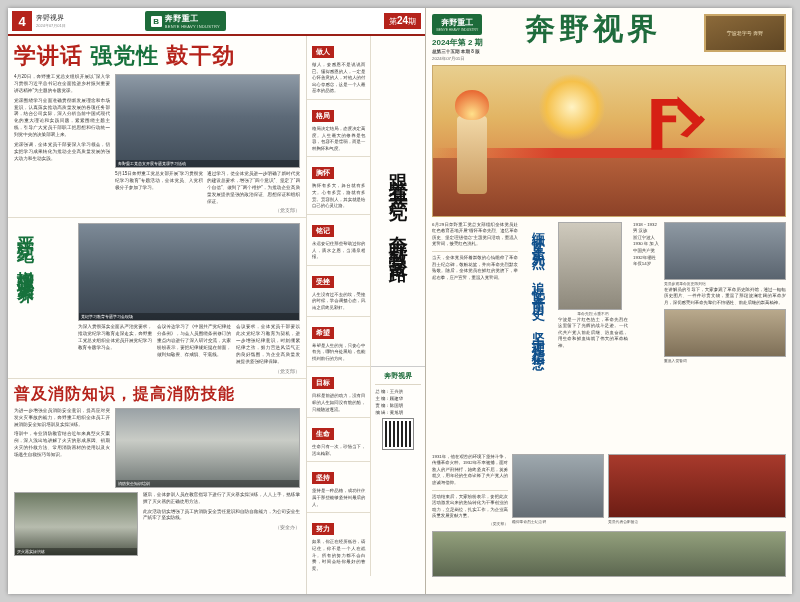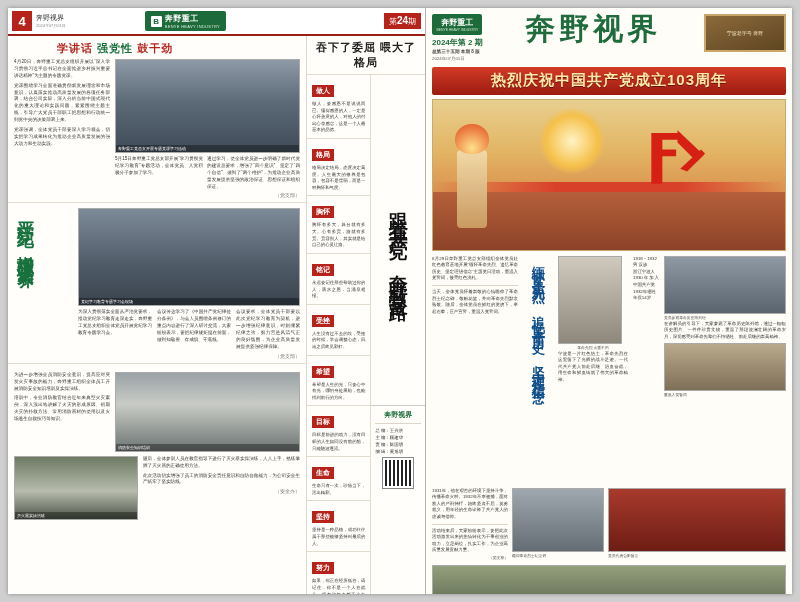--- a/index.html
+++ b/index.html
@@ -34,21 +34,21 @@
 
   .lbody{position:relative;height:560px;}
 
   
   .colsplit{display:flex;height:100%;}
   .lmain{width:300px;border-right:1px solid #ddd8cc;box-sizing:border-box;}
   .lside{width:118px;box-sizing:border-box;}
 
   .art{padding:5px 6px 4px 6px;border-bottom:1px solid #e2dccd;}
   .art-title{color:#b5231b;font-weight:bold;letter-spacing:1px;}
-  .t1{font-size:11px;margin-left:43px;}
+  .t1{font-size:22px;}
   .t2{font-size:15px;color:#17713c;}
   .t3{font-size:16px;color:#b5231b;}
   .byline{font-size:5px;color:#777;text-align:right;margin-top:2px;}
 
   .cols2{display:flex;gap:5px;margin-top:3px;}
   .ctext{font-size:4.6px;line-height:1.5;color:#333;text-align:justify;column-gap:5px;}
   .photo{background:#6d7b86;border:1px solid #aaa;position:relative;overflow:hidden;}
   .photo.meeting{background:linear-gradient(180deg,#8e9aa6 0%,#5d6a78 45%,#3f4b57 100%);}
   .photo.meeting2{background:linear-gradient(180deg,#7d8a97 0%,#4e5a66 60%,#39434e 100%);}
   .photo.fire{background:linear-gradient(180deg,#9aa2a6 0%,#c9ccc6 40%,#6c7472 100%);}
@@ -191,20 +191,21 @@
                   <div class="ctext" style="width:74px">为深入贯彻落实全面从严治党要求，推动党纪学习教育走深走实，奔野重工党总支组织全体党员开展党纪学习教育专题学习会。</div>
                   <div class="ctext" style="width:74px">会议传达学习了《中国共产党纪律处分条例》，与会人员围绕条例修订的重点内容进行了深入研讨交流，大家纷纷表示，要把纪律规矩挺在前面，做到知敬畏、存戒惧、守底线。</div>
                   <div class="ctext" style="flex:1">会议要求，全体党员干部要以此次党纪学习教育为契机，进一步增强纪律意识，时刻绷紧纪律之弦，努力营造风清气正的良好氛围，为企业高质量发展提供坚强纪律保障。</div>
                 </div>
                 <div class="byline">（党支部）</div>
               </div>
             </div>
           </div>
 
           <div class="art" style="border-bottom:none">
+            <div class="art-title t3">普及消防知识，提高消防技能</div>
             <div style="display:flex;gap:5px;margin-top:3px">
               <div style="width:96px">
                 <div class="ctext">为进一步增强全员消防安全意识，提高应对突发火灾事故的能力，奔野重工组织全体员工开展消防安全知识培训及实操演练。</div>
                 <div class="ctext" style="margin-top:3px">培训中，专业消防教官结合近年来典型火灾案例，深入浅出地讲解了火灾的形成原因、初期火灾的扑救方法、常用消防器材的使用以及火场逃生自救技巧等知识。</div>
               </div>
               <div style="flex:1">
                 <div class="photo fire" style="height:78px">
                   <div class="photo-cap">消防安全知识培训</div>
                 </div>
               </div>
@@ -220,23 +221,20 @@
                 <div class="ctext" style="margin-top:3px">此次活动切实增强了员工的消防安全责任意识和自防自救能力，为公司安全生产筑牢了坚实防线。</div>
                 <div class="byline">（安全办）</div>
               </div>
             </div>
           </div>
 
         </div>
 
         <div class="lside">
 
-          <div class="sidebox">
-            <div class="side-h dark" style="text-align:center;font-size:11px">吞下了委屈  喂大了格局</div>
-          </div>
 
           <div style="display:flex">
             <div style="width:64px">
               <div class="sidebox">
                 <div class="tagbox">做人</div>
                 <div class="side-t">做人，要感恩不是说说而已。懂得感恩的人，一定是心怀善意的人，对他人的付出心存感念，这是一个人最基本的品德。</div>
               </div>
               <div class="sidebox">
                 <div class="tagbox">格局</div>
                 <div class="side-t">格局决定结局，态度决定高度。人生最大的修养是包容，包容不是懦弱，而是一种胸怀和气度。</div>
@@ -312,21 +310,20 @@
       </div>
 
       <div class="masthead">
         <div class="mt">奔野视界</div>
       </div>
 
       <div class="plaque">宁波老字号
 奔野</div>
     </div>
 
-    <div class="banner">热烈庆祝中国共产党成立103周年</div>
 
     <div class="hero">
       <div class="sun"></div>
       <div class="ribbon"></div>
       <div class="wall"></div>
       <div class="torch"></div>
       <div class="flame"></div>
       <svg class="emblem" viewBox="0 0 100 90">
         <g fill="#d62014">
           <path d="M20 10 L62 10 L62 20 L36 20 L36 34 L56 34 L56 44 L36 44 L36 84 L20 84 Z"></path>

